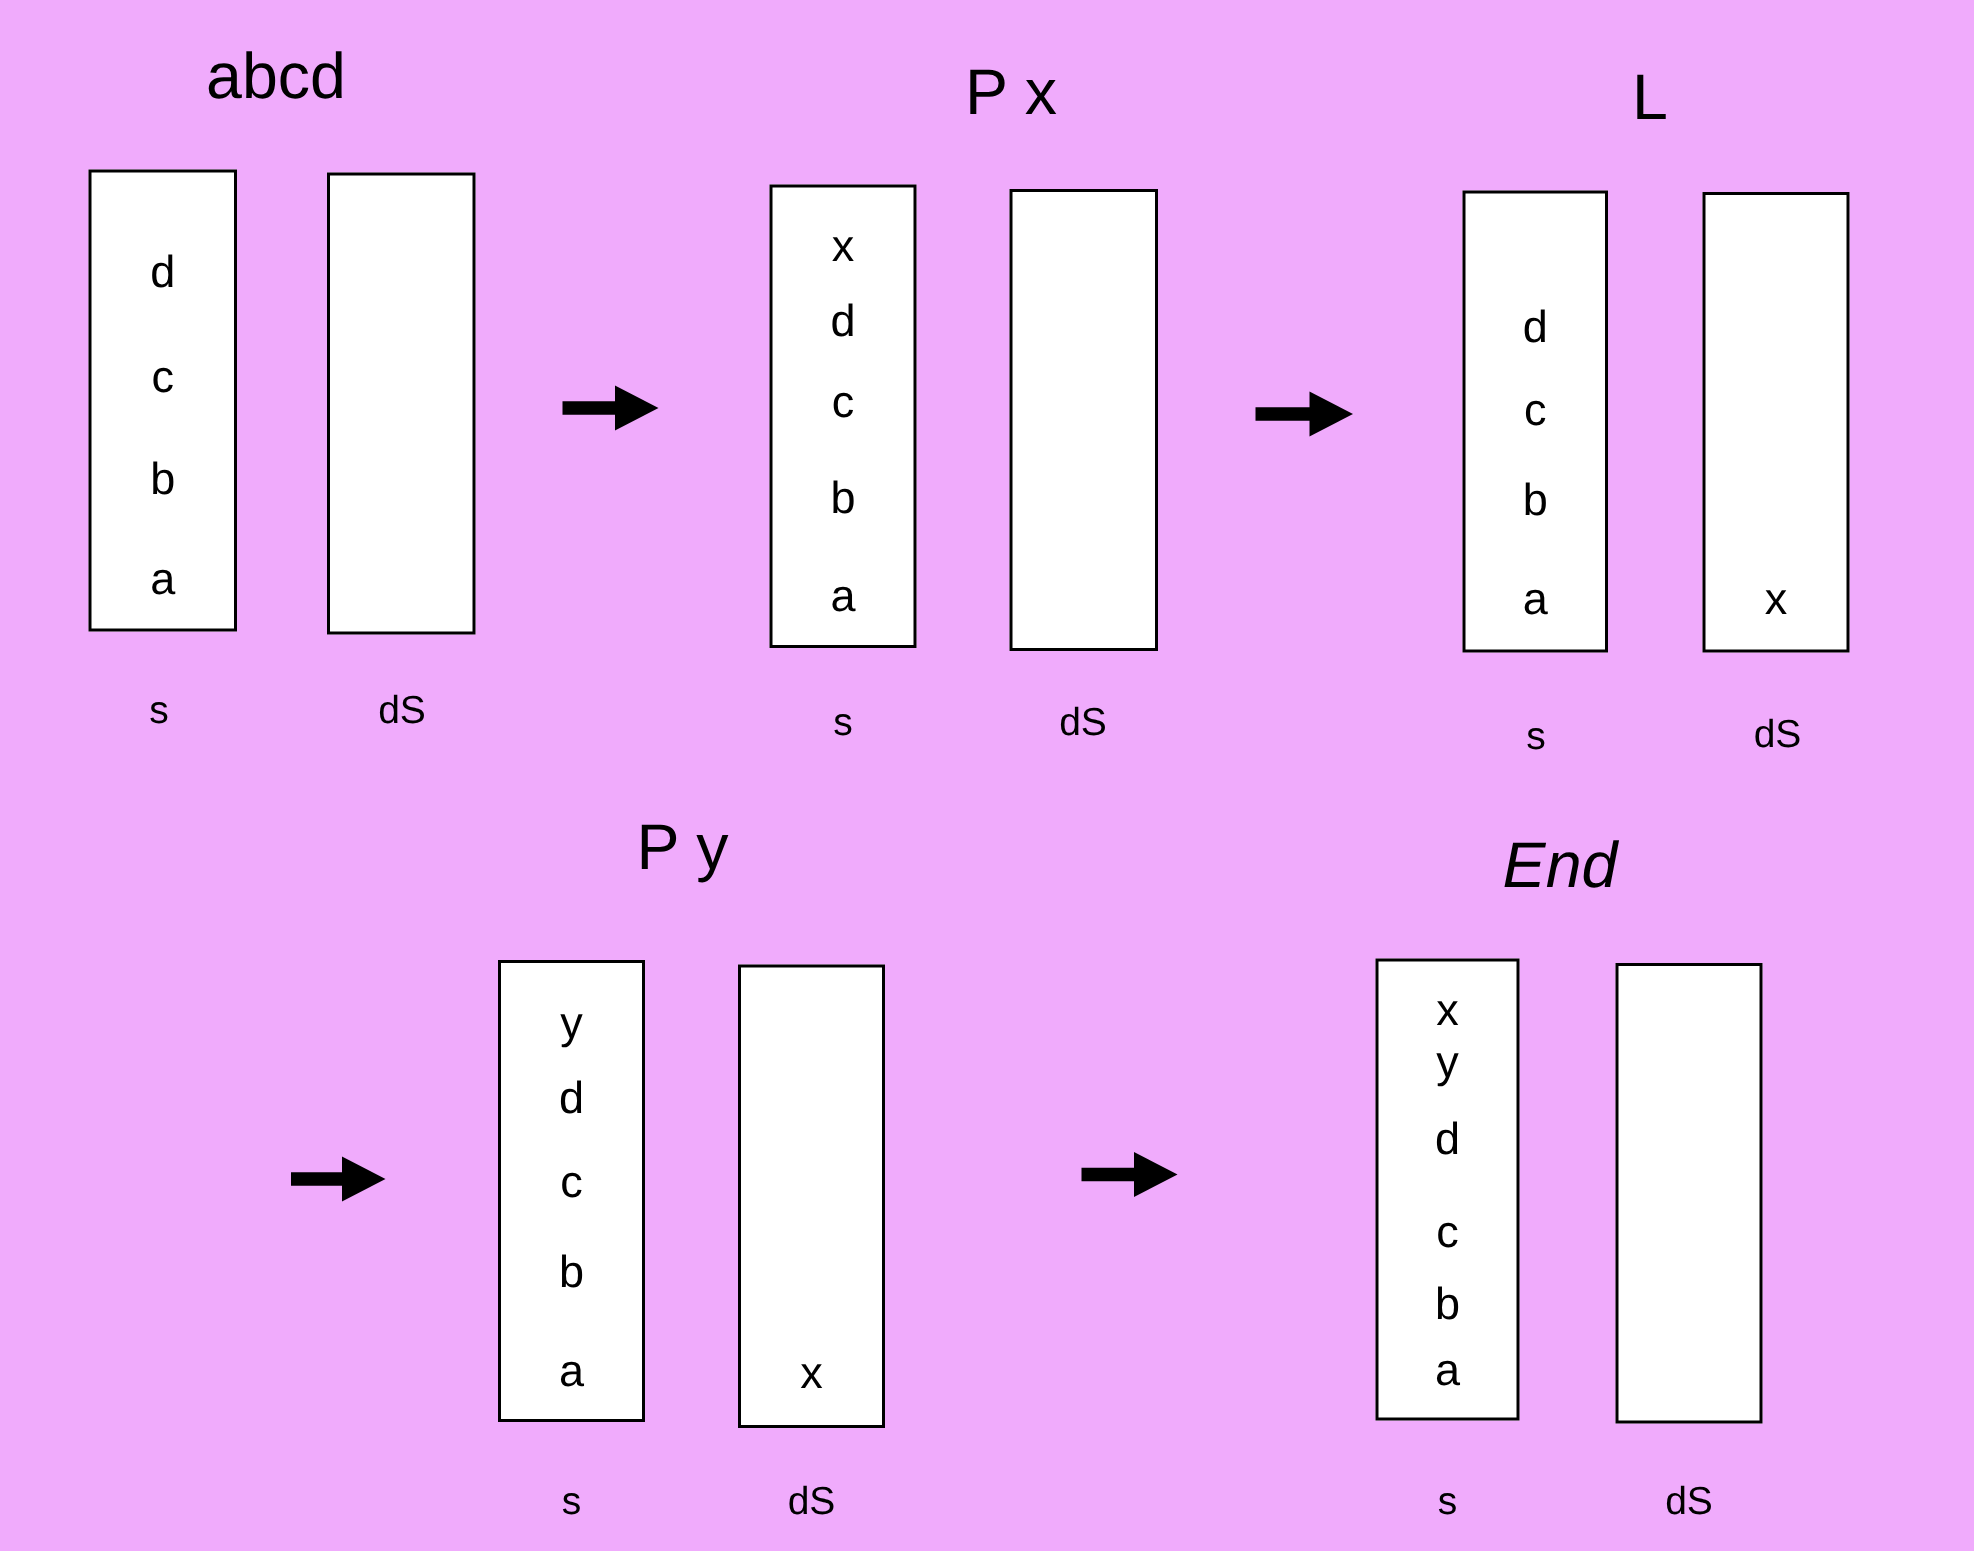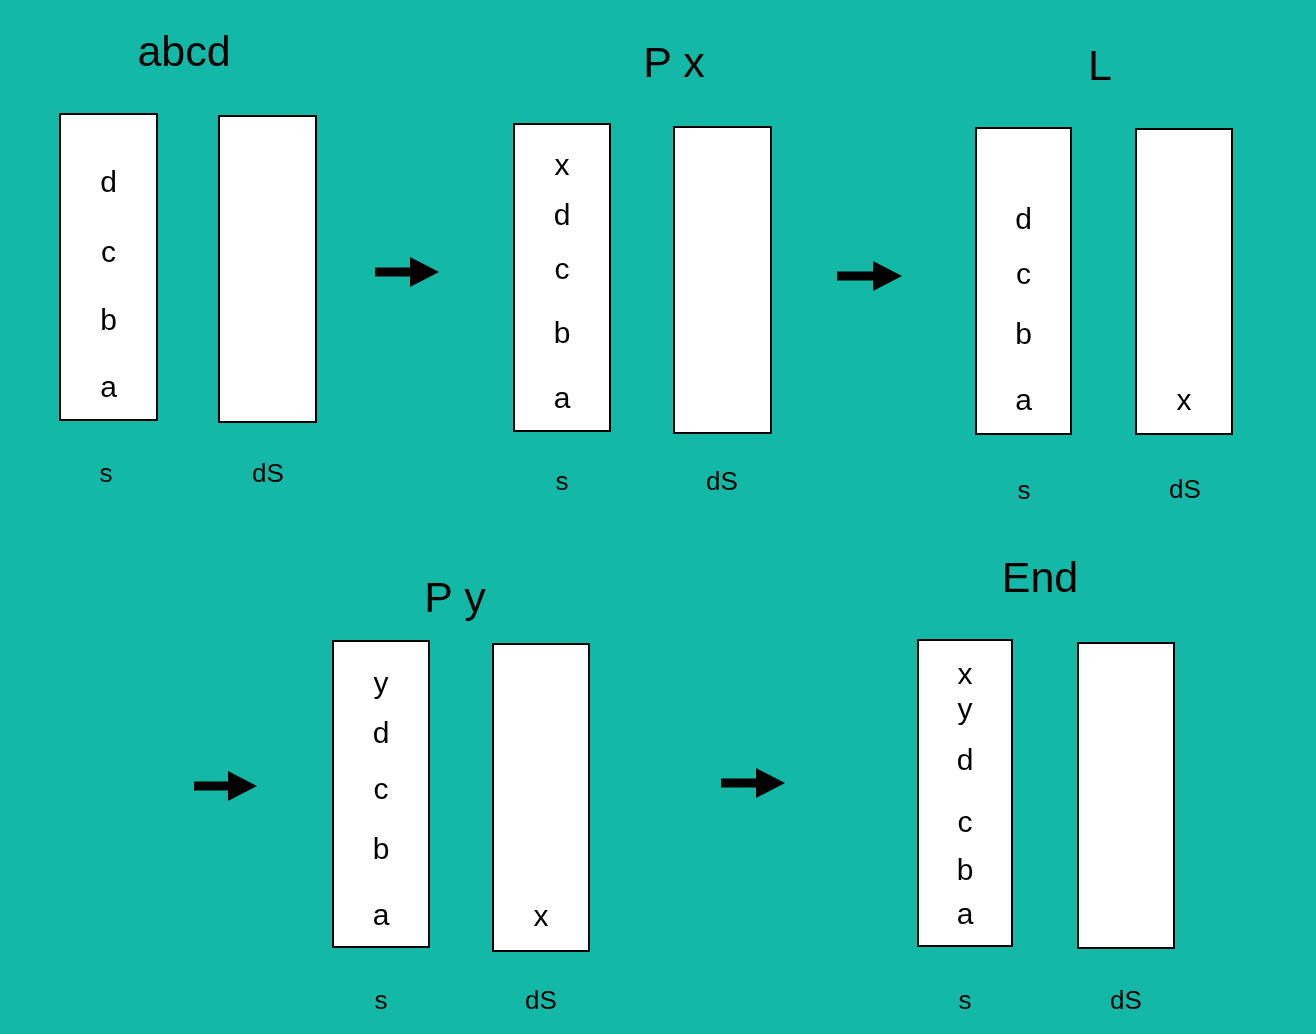--- a/index.html
+++ b/index.html
@@ -4,21 +4,21 @@
 <style>
   html, body {
     margin: 0;
     padding: 0;
     background: #ffffff;
   }
   .stage {
     position: relative;
     width: 1316px;
     height: 1034px;
-    background: #14b8a6;
+    background: #f0abfc;
     color: #000000;
     font-family: "Liberation Sans", sans-serif;
     overflow: hidden;
     text-align: center;
   }
   .panel-title {
     position: absolute;
     transform: translateX(-50%);
     font-size: 43px;
     line-height: 1;
@@ -119,40 +119,40 @@
   <div class="stack-box" style="left:1135px; top:128px; width:98px; height:307px;">
     <span class="stack-cell" style="top:270px;">x</span>
   </div>
   <div class="stack-label" style="left:1185px; top:489px;">dS</div>
 
   <div class="arrow" style="left:194px; top:771px; width:63px;">
     <span class="shaft" style="width:39px;"></span>
     <span class="head"></span>
   </div>
 
-  <div class="panel-title" style="left:455px; top:576px;">P y</div>
+  <div class="panel-title" style="left:455px; top:544px;">P y</div>
   <div class="stack-box" style="left:332px; top:640px; width:98px; height:308px;">
     <span class="stack-cell" style="top:41px;">y</span>
     <span class="stack-cell" style="top:91px;">d</span>
     <span class="stack-cell" style="top:147px;">c</span>
     <span class="stack-cell" style="top:207px;">b</span>
     <span class="stack-cell" style="top:273px;">a</span>
   </div>
   <div class="stack-label" style="left:381px; top:1000px;">s</div>
   <div class="stack-box" style="left:492px; top:643px; width:98px; height:309px;">
     <span class="stack-cell" style="top:271px;">x</span>
   </div>
   <div class="stack-label" style="left:541px; top:1000px;">dS</div>
 
   <div class="arrow" style="left:721px; top:768px; width:64px;">
     <span class="shaft" style="width:40px;"></span>
     <span class="head"></span>
   </div>
 
-  <div class="panel-title" style="left:1040px; top:556px;">End</div>
+  <div class="panel-title" style="left:1040px; top:556px;font-style:italic;">End</div>
   <div class="stack-box" style="left:917px; top:639px; width:96px; height:308px;">
     <span class="stack-cell" style="top:33px;">x</span>
     <span class="stack-cell" style="top:68px;">y</span>
     <span class="stack-cell" style="top:119px;">d</span>
     <span class="stack-cell" style="top:181px;">c</span>
     <span class="stack-cell" style="top:229px;">b</span>
     <span class="stack-cell" style="top:273px;">a</span>
   </div>
   <div class="stack-label" style="left:965px; top:1000px;">s</div>
   <div class="stack-box" style="left:1077px; top:642px; width:98px; height:307px;"></div>

